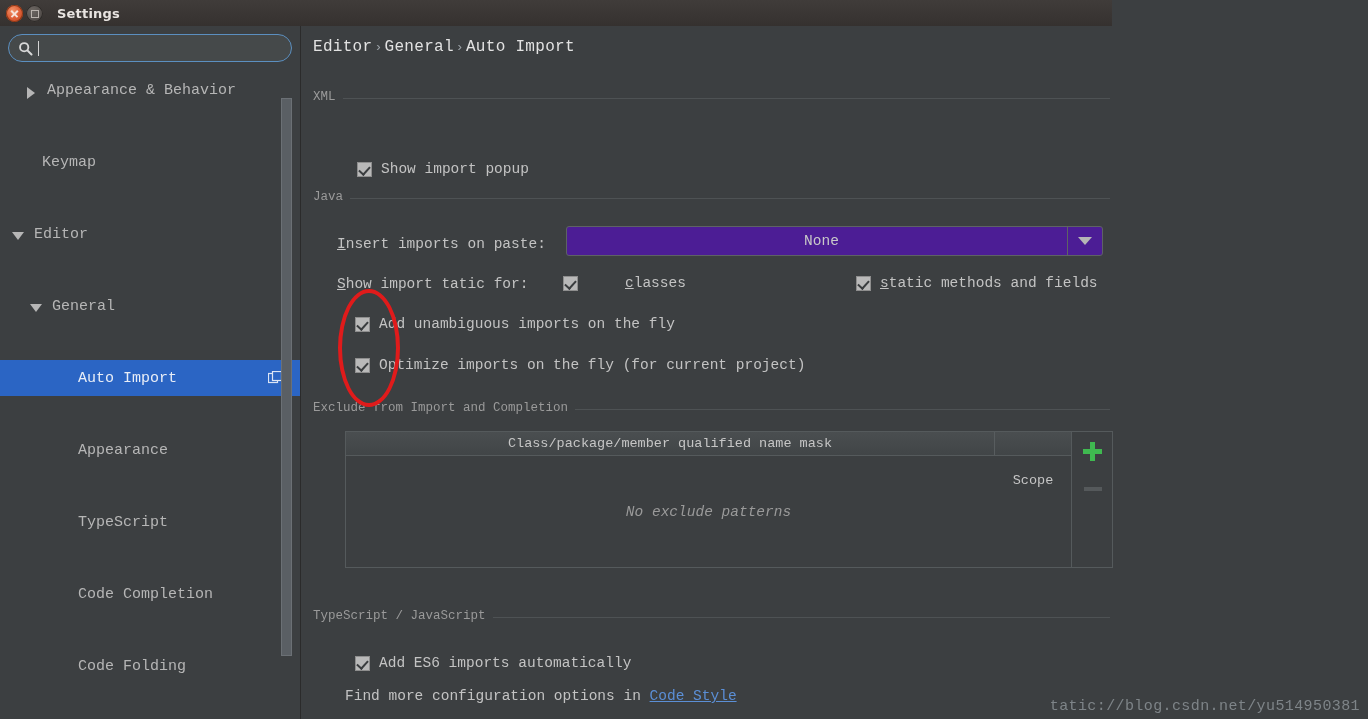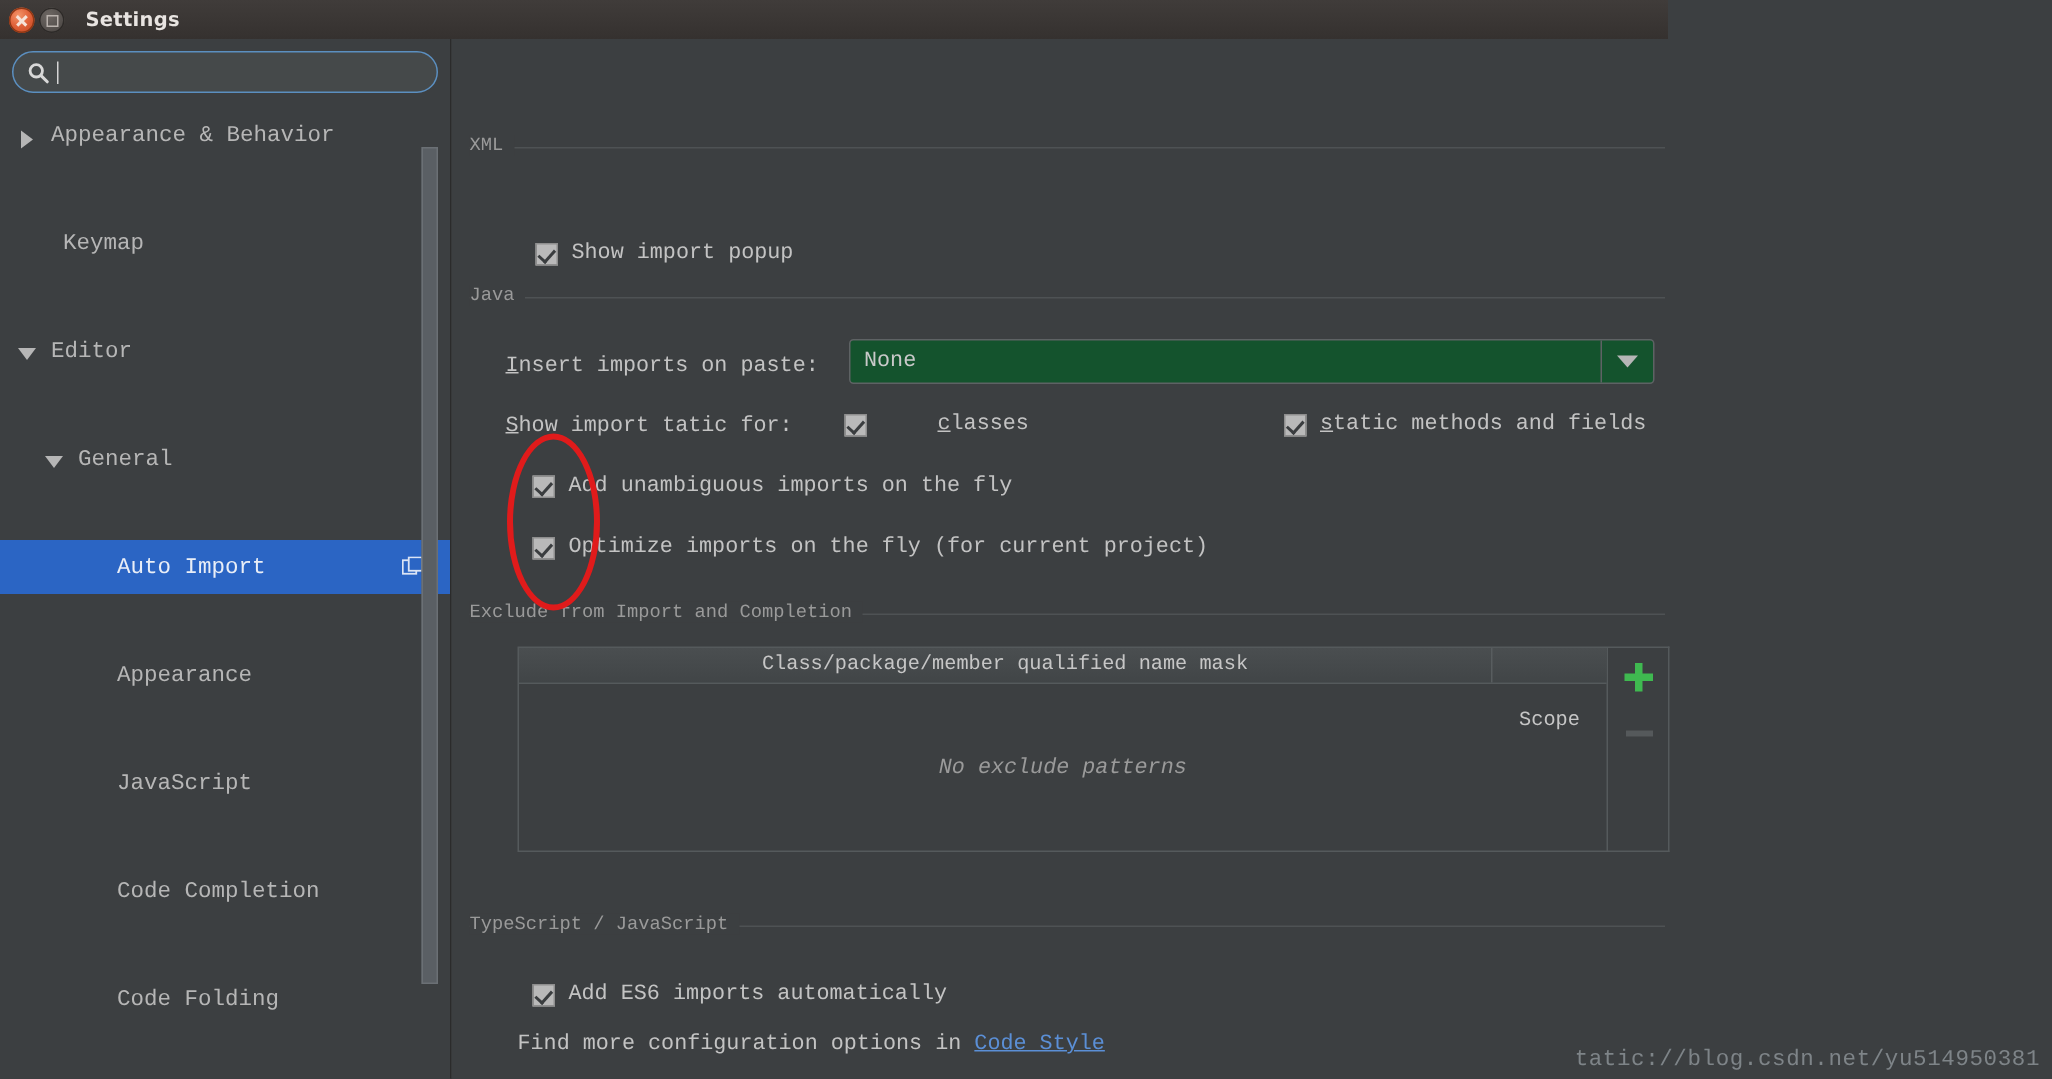--- a/index.html
+++ b/index.html
@@ -245,25 +245,26 @@
   .lbl {
     position: absolute;
     font-size: 14.5px;
     color: #c3c3c3;
     white-space: nowrap;
   }
 
   .combo {
     position: absolute;
     box-sizing: border-box;
-    background: #14532d;
+    background: #4c1d95;
     border: 1px solid #5e6264;
     border-radius: 3px;
     display: flex;
     align-items: center;
+    text-align: center;
   }
   .combo-value {
     padding-left: 9px;
     font-size: 14.5px;
     color: #c9c9c9;
     flex: 1 1 auto;
   }
   .combo-arrow {
     width: 34px;
     height: 100%;
@@ -387,21 +388,21 @@
       <svg width="15" height="15" viewBox="0 0 16 16">
         <circle cx="6.6" cy="6.6" r="4.4" fill="none" stroke="#d8d8d8" stroke-width="2"></circle>
         <line x1="10" y1="10" x2="14.4" y2="14.4" stroke="#d8d8d8" stroke-width="2.2" stroke-linecap="round"></line>
       </svg>
     </span>
     <span class="search-caret"></span>
     <input class="search-input" type="text" value="" placeholder="" style="">
   </div>
 
   <div class="tree">
-    <div class="tree-item" style="top:0;">
+    <div class="tree-item" style="top:0;margin-left:13px;">
       <span class="tri tri-right" style="left:14px; top:15px;"></span>
       <span class="tree-label" style="left:34px;">Appearance &amp; Behavior</span>
     </div>
     <div class="tree-item" style="top:36px;">
       <span class="tree-label" style="left:42px;">Keymap</span>
     </div>
     <div class="tree-item" style="top:72px;">
       <span class="tri tri-down" style="left:12px; top:16px;"></span>
       <span class="tree-label" style="left:34px;">Editor</span>
     </div>
@@ -415,37 +416,40 @@
         <svg width="14" height="14" viewBox="0 0 14 14">
           <rect x="0.5" y="2.5" width="9" height="9" fill="none" stroke="#dbe4f5" stroke-width="1.2"></rect>
           <rect x="4.5" y="0.5" width="9" height="9" fill="#2b65c4" stroke="#dbe4f5" stroke-width="1.2"></rect>
         </svg>
       </span>
     </div>
     <div class="tree-item" style="top:180px;">
       <span class="tree-label" style="left:78px;">Appearance</span>
     </div>
     <div class="tree-item" style="top:216px;">
-      <span class="tree-label" style="left:78px;">JavaScript</span>
+      <span class="tree-label" style="left:78px;">TypeScript</span>
     </div>
     <div class="tree-item" style="top:252px;">
       <span class="tree-label" style="left:78px;">Code Completion</span>
     </div>
     <div class="tree-item" style="top:288px;">
       <span class="tree-label" style="left:78px;">Code Folding</span>
     </div>
 
     <div class="sb-track">
       <div class="sb-thumb"></div>
     </div>
   </div>
 </div>
 
 <div class="main">
 
+  <div class="breadcrumb">
+    <span>Editor</span><span class="bc-sep">›</span><span>General</span><span class="bc-sep">›</span><span>Auto Import</span>
+  </div>
 
   <div class="group" style="top:64px;">
     <div class="group-rule"></div>
     <div class="group-title">XML</div>
   </div>
   <div class="cb-row" style="left:56px; top:135px;">
     <span class="checkbox"></span>
     <span>Show import popup</span>
   </div>
 

